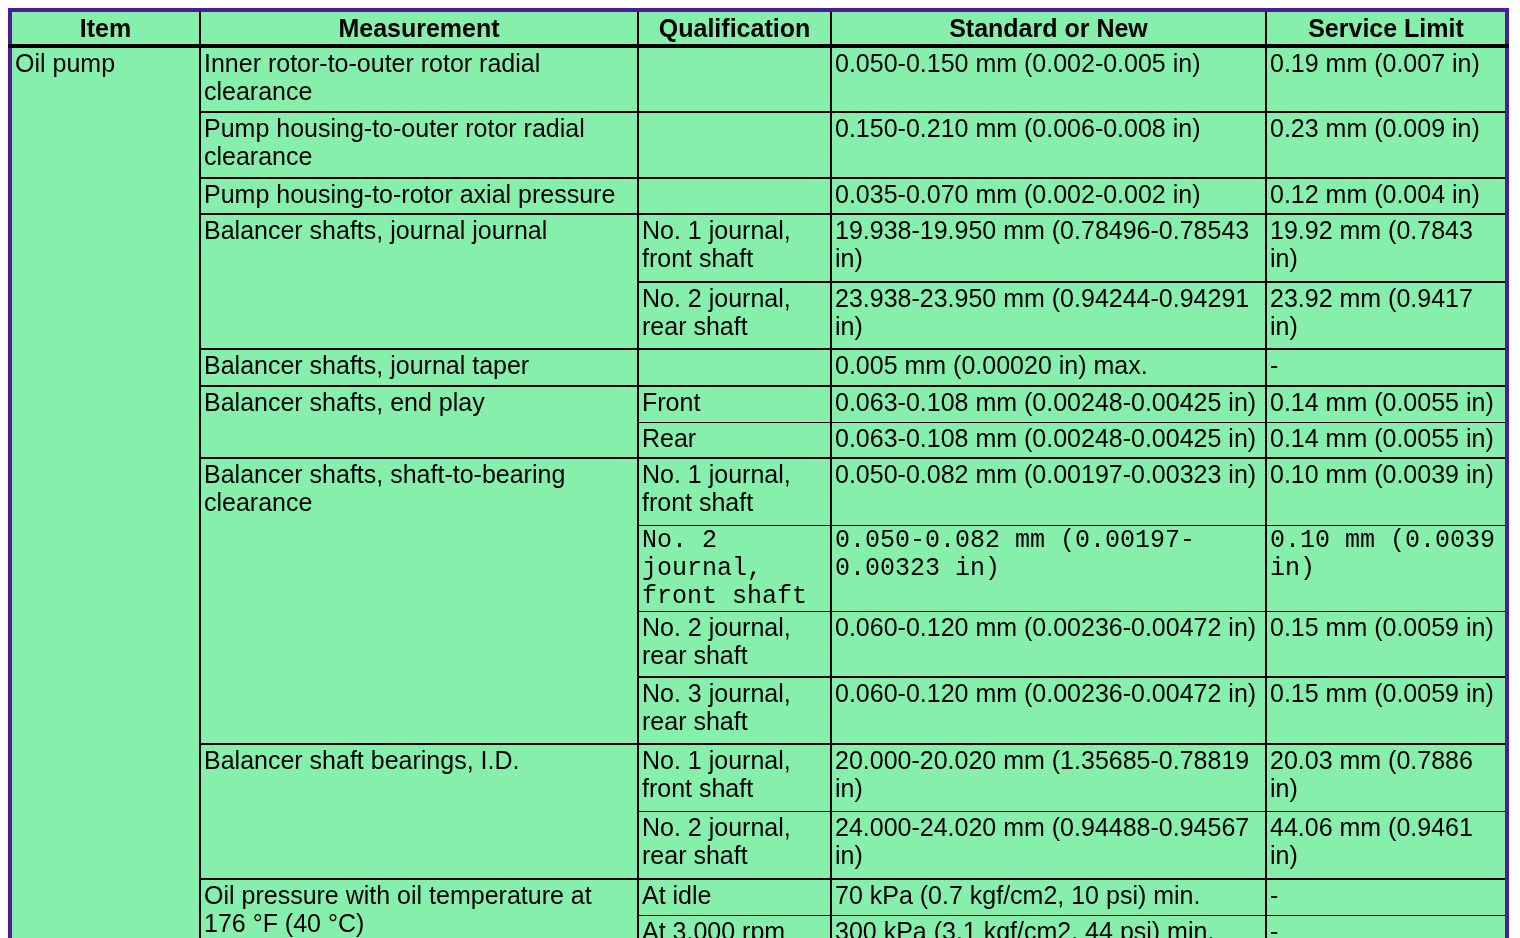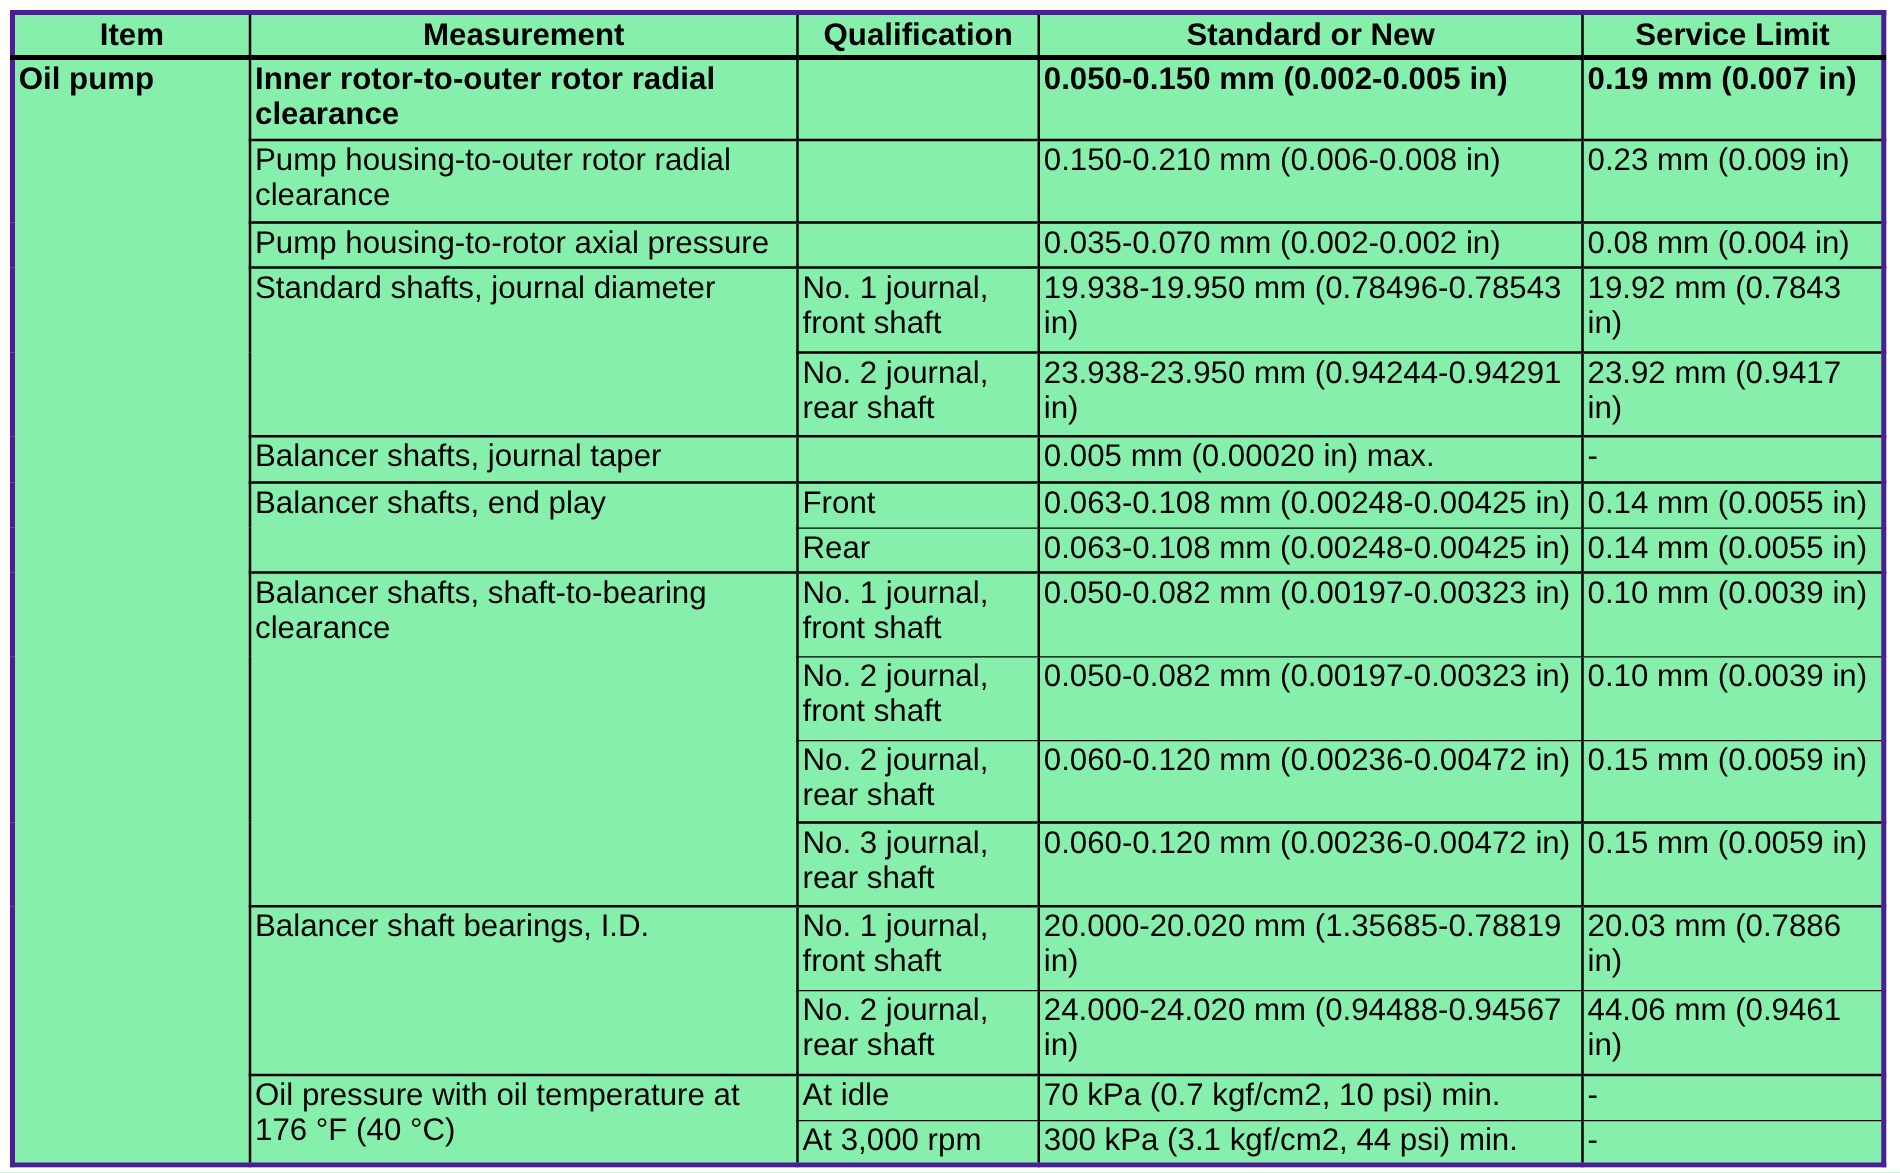--- a/index.html
+++ b/index.html
@@ -58,41 +58,41 @@
   <thead>
     <tr>
       <th>Item</th>
       <th>Measurement</th>
       <th>Qualification</th>
       <th>Standard or New</th>
       <th>Service Limit</th>
     </tr>
   </thead>
   <tbody id="spec-body">
-      <tr style="height: 66px; font-weight: bold;">
+      <tr style="height: 66px;">
         <td rowspan="16">Oil pump</td>
         <td rowspan="1">Inner rotor-to-outer rotor radial clearance</td>
         <td></td>
         <td>0.050-0.150 mm (0.002-0.005 in)</td>
         <td>0.19 mm (0.007 in)</td>
       </tr>
       <tr style="height: 66px;">
         <td rowspan="1">Pump housing-to-outer rotor radial clearance</td>
         <td></td>
         <td>0.150-0.210 mm (0.006-0.008 in)</td>
         <td>0.23 mm (0.009 in)</td>
       </tr>
       <tr style="height: 36px;">
         <td rowspan="1">Pump housing-to-rotor axial pressure</td>
         <td></td>
         <td>0.035-0.070 mm (0.002-0.002 in)</td>
-        <td>0.08 mm (0.004 in)</td>
+        <td>0.12 mm (0.004 in)</td>
       </tr>
       <tr style="height: 68px;">
-        <td rowspan="2">Standard shafts, journal diameter</td>
+        <td rowspan="2">Balancer shafts, journal journal</td>
         <td>No. 1 journal, front shaft</td>
         <td>19.938-19.950 mm (0.78496-0.78543 in)</td>
         <td>19.92 mm (0.7843 in)</td>
       </tr>
       <tr style="height: 67px;">
         <td>No. 2 journal, rear shaft</td>
         <td>23.938-23.950 mm (0.94244-0.94291 in)</td>
         <td>23.92 mm (0.9417 in)</td>
       </tr>
       <tr style="height: 37px;">
@@ -111,21 +111,21 @@
         <td>Rear</td>
         <td>0.063-0.108 mm (0.00248-0.00425 in)</td>
         <td>0.14 mm (0.0055 in)</td>
       </tr>
       <tr style="height: 67px;">
         <td rowspan="4">Balancer shafts, shaft-to-bearing clearance</td>
         <td>No. 1 journal, front shaft</td>
         <td>0.050-0.082 mm (0.00197-0.00323 in)</td>
         <td>0.10 mm (0.0039 in)</td>
       </tr>
-      <tr class="sub" style="height: 67px;">
+      <tr class="sub" style="height: 67px; font-family: Liberation Mono, monospace;">
         <td>No. 2 journal, front shaft</td>
         <td>0.050-0.082 mm (0.00197-0.00323 in)</td>
         <td>0.10 mm (0.0039 in)</td>
       </tr>
       <tr class="sub" style="height: 66px;">
         <td>No. 2 journal, rear shaft</td>
         <td>0.060-0.120 mm (0.00236-0.00472 in)</td>
         <td>0.15 mm (0.0059 in)</td>
       </tr>
       <tr style="height: 67px;">

